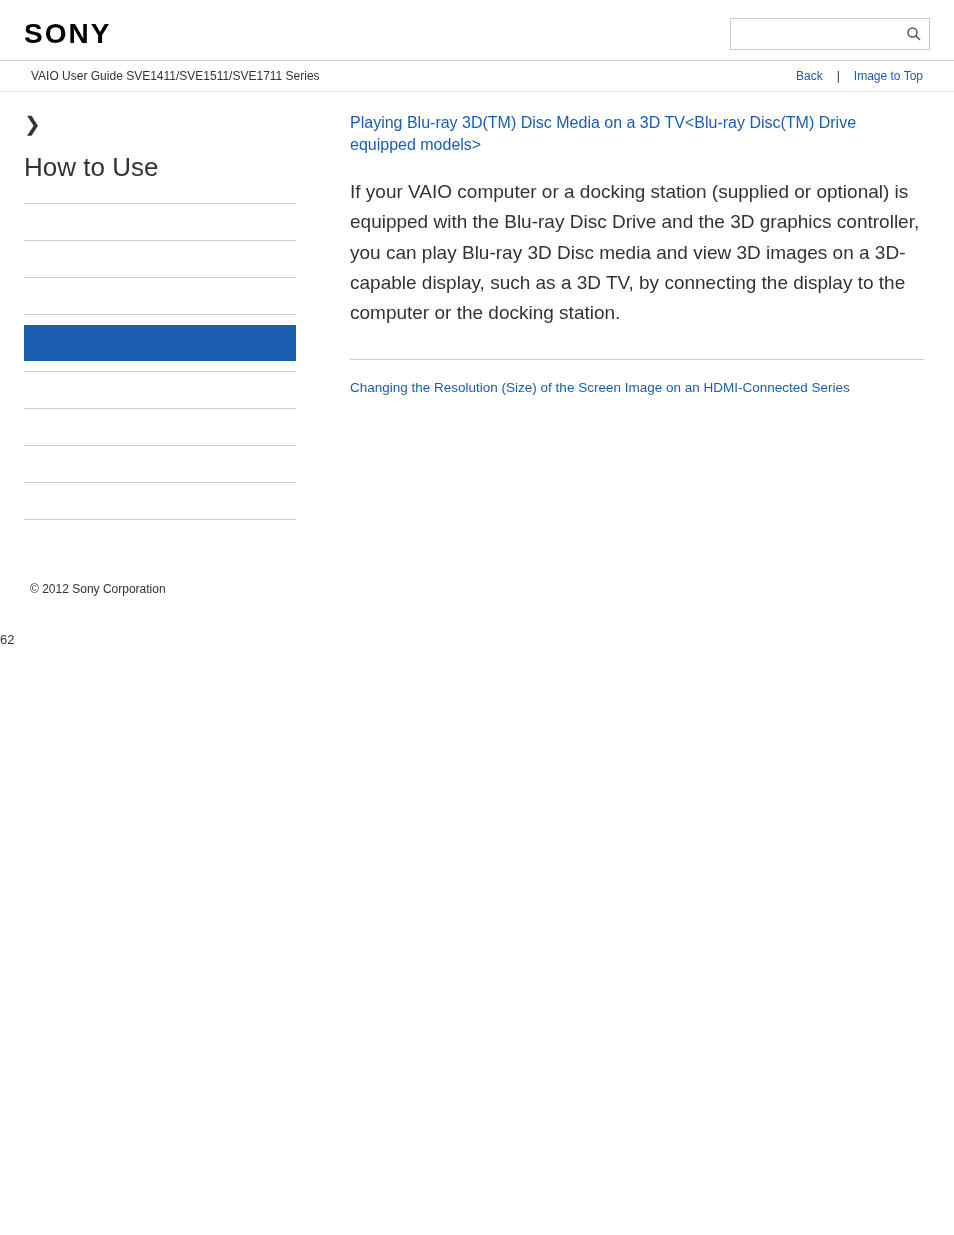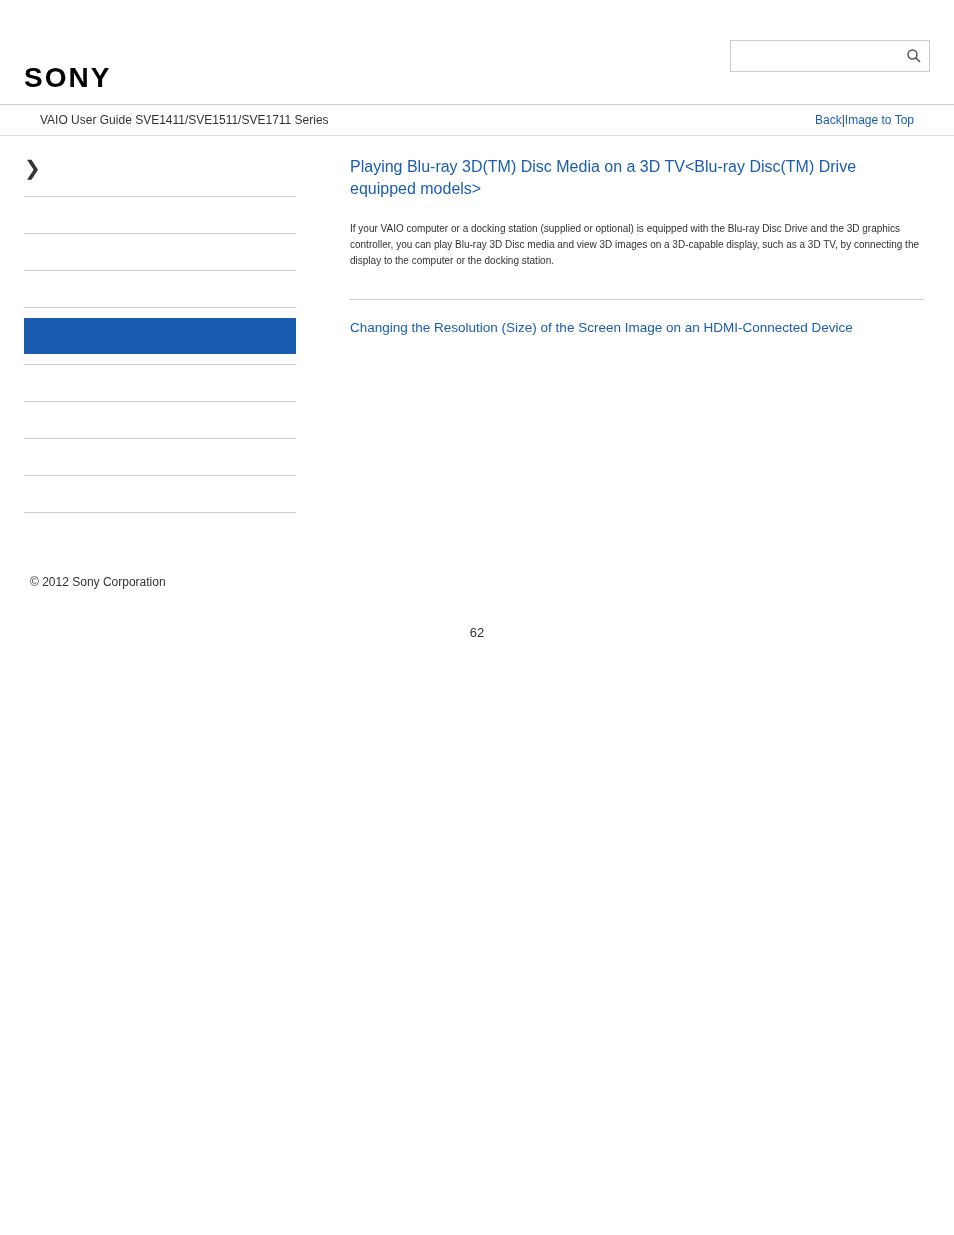--- a/index.html
+++ b/index.html
@@ -21,21 +21,20 @@
       padding: 18px 24px 10px 24px;
       border-bottom: 1px solid #ccc;
     }
 
     #sony-logo {
       font-size: 28px;
       font-weight: 900;
       letter-spacing: 2px;
       color: #000;
       font-family: 'Arial Black', Arial, sans-serif;
-      margin-top: 44px;
     }
 
     #search-box {
       width: 200px;
       height: 32px;
       border: 1px solid #ccc;
       display: flex;
       align-items: center;
       justify-content: flex-end;
       padding-right: 6px;
@@ -44,29 +43,29 @@
     #search-icon-svg {
       width: 18px;
       height: 18px;
     }
 
     
     #breadcrumb-bar {
       display: flex;
       justify-content: space-between;
       align-items: center;
-      padding: 8px 40px;
+      padding: 8px 31px;
       font-size: 12px;
       color: #333;
       border-bottom: 1px solid #e0e0e0;
     }
 
     #nav-links {
       display: flex;
-      gap: 0;
+      gap: 14px;
       align-items: center;
     }
 
     .nav-link {
       color: #1a5db0;
       text-decoration: none;
       cursor: pointer;
     }
 
     .nav-separator {
@@ -131,21 +130,21 @@
       font-size: 16px;
       color: #1a5db0;
       text-decoration: none;
       display: block;
       margin-bottom: 20px;
       line-height: 1.4;
       cursor: pointer;
     }
 
     #content-body {
-      font-size: 10px;
+      font-size: 19px;
       color: #333;
       line-height: 1.6;
       margin-bottom: 30px;
     }
 
     #content-divider {
       border: none;
       border-top: 1px solid #ccc;
       margin: 20px 0;
     }
@@ -163,21 +162,20 @@
     #footer {
       padding: 30px 24px 16px 30px;
     }
 
     #copyright {
       font-size: 12px;
       color: #333;
     }
 
     #page-number {
-      text-align: center;
       font-size: 13px;
       color: #333;
       padding: 20px 0 10px 0;
     }
   </style>
 </head>
 <body>
 
 <div id="header">
   <div id="sony-logo">SONY</div>
@@ -195,20 +193,21 @@
     <a class="nav-link">Back</a>
     <span class="nav-separator">|</span>
     <a class="nav-link">Image to Top</a>
   </div>
 </div>
 
 <div id="main">
 
   <div id="sidebar">
     <span id="expand-arrow">❯</span>
+    <h2 id="sidebar-title">How to Use</h2>
 
     <hr class="sidebar-divider">
     <div class="sidebar-item-placeholder"></div>
     <hr class="sidebar-divider">
 
     <div class="sidebar-item-placeholder"></div>
     <hr class="sidebar-divider">
 
     <div class="sidebar-item-placeholder"></div>
     <hr class="sidebar-divider">
@@ -228,21 +227,21 @@
     <div class="sidebar-item-placeholder"></div>
     <hr class="sidebar-divider">
   </div>
 
   <div id="content">
     <a id="content-title">Playing Blu-ray 3D(TM) Disc Media on a 3D TV&lt;Blu-ray Disc(TM) Drive equipped models&gt;</a>
     <p id="content-body">If your VAIO computer or a docking station (supplied or optional) is equipped with the Blu-ray Disc Drive and the 3D graphics controller, you can play Blu-ray 3D Disc media and view 3D images on a 3D-capable display, such as a 3D TV, by connecting the display to the computer or the docking station.</p>
 
     <hr id="content-divider">
 
-    <a class="related-link">Changing the Resolution (Size) of the Screen Image on an HDMI-Connected Device</a>
+    <a class="related-link">Changing the Resolution (Size) of the Screen Image on an HDMI-Connected Series</a>
   </div>
 </div>
 
 <div id="footer">
   <span id="copyright">© 2012 Sony Corporation</span>
 </div>
 
 <div id="page-number">62</div>
 
 </body></html>

